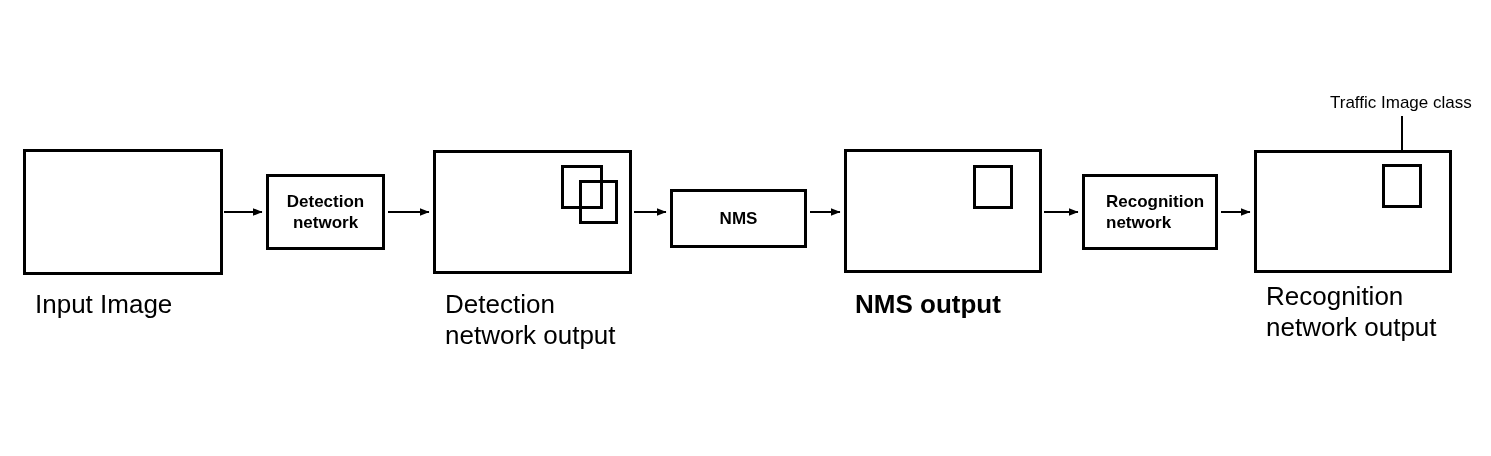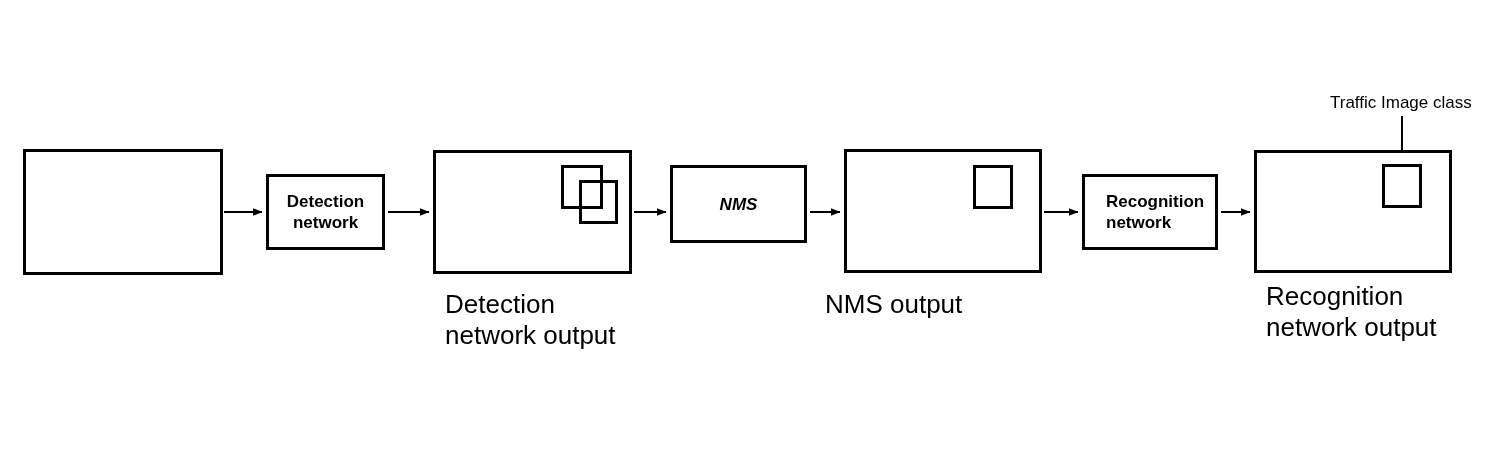--- a/index.html
+++ b/index.html
@@ -83,41 +83,42 @@
     <line x1="224" y1="212" x2="262" y2="212" stroke="#000000" stroke-width="2" marker-end="url(#ah)"></line>
     <line x1="388" y1="212" x2="429" y2="212" stroke="#000000" stroke-width="2" marker-end="url(#ah)"></line>
     <line x1="634" y1="212" x2="666" y2="212" stroke="#000000" stroke-width="2" marker-end="url(#ah)"></line>
     <line x1="810" y1="212" x2="840" y2="212" stroke="#000000" stroke-width="2" marker-end="url(#ah)"></line>
     <line x1="1044" y1="212" x2="1078" y2="212" stroke="#000000" stroke-width="2" marker-end="url(#ah)"></line>
     <line x1="1221" y1="212" x2="1250" y2="212" stroke="#000000" stroke-width="2" marker-end="url(#ah)"></line>
     <line x1="1402" y1="116" x2="1402" y2="160" stroke="#000000" stroke-width="2" marker-end="url(#ah)"></line>
   </svg>
 
   <div class="box stage-box" style="left:23px; top:149px; width:200px; height:126px;"></div>
+  <div class="caption" style="left:35px; top:289px;">Input Image</div>
 
   <div class="box proc-box" style="left:266px; top:174px; width:119px; height:76px;">
     <span class="proc-label">Detection
 network</span>
   </div>
 
   <div class="box stage-box" style="left:433px; top:150px; width:199px; height:124px;">
     <div class="inner-square" style="left:125px; top:12px; width:42px; height:44px;"></div>
     <div class="inner-square" style="left:143px; top:27px; width:39px; height:44px;"></div>
   </div>
   <div class="caption" style="left:445px; top:289px;">Detection
 network output</div>
 
-  <div class="box proc-box" style="left:670px; top:165px; width:137px; height:78px;font-style:italic;">
+  <div class="box proc-box" style="left:670px; top:189px; width:137px; height:59px;">
     <span class="proc-label">NMS</span>
   </div>
 
   <div class="box stage-box" style="left:844px; top:149px; width:198px; height:124px;">
     <div class="inner-square" style="left:126px; top:13px; width:40px; height:44px;"></div>
   </div>
-  <div class="caption" style="left:825px; top:289px;">NMS output</div>
+  <div class="caption" style="left:855px; top:289px;font-weight:bold;">NMS output</div>
 
   <div class="box proc-box" id="recognition-network-box" style="left:1082px; top:174px; width:136px; height:76px;">
     <span class="proc-label left">Recognition
 network</span>
   </div>
 
   <div class="box stage-box" style="left:1254px; top:150px; width:198px; height:123px;">
     <div class="inner-square" style="left:125px; top:11px; width:40px; height:44px;"></div>
   </div>
   <div class="caption" style="left:1266px; top:281px;">Recognition

